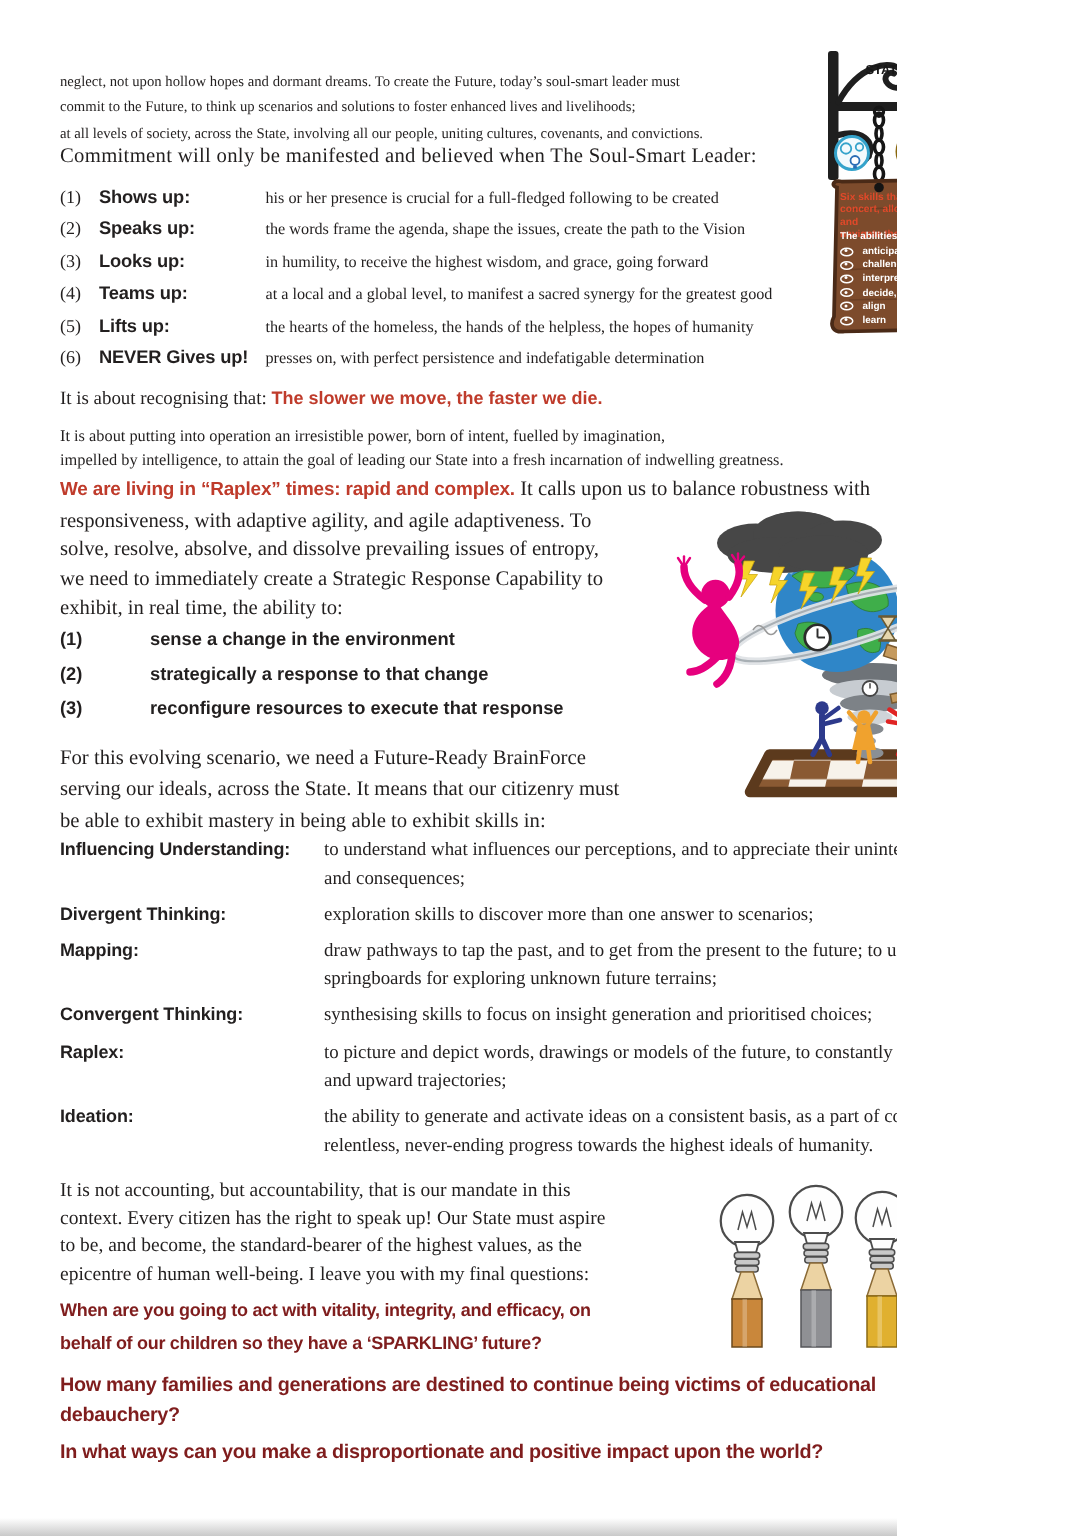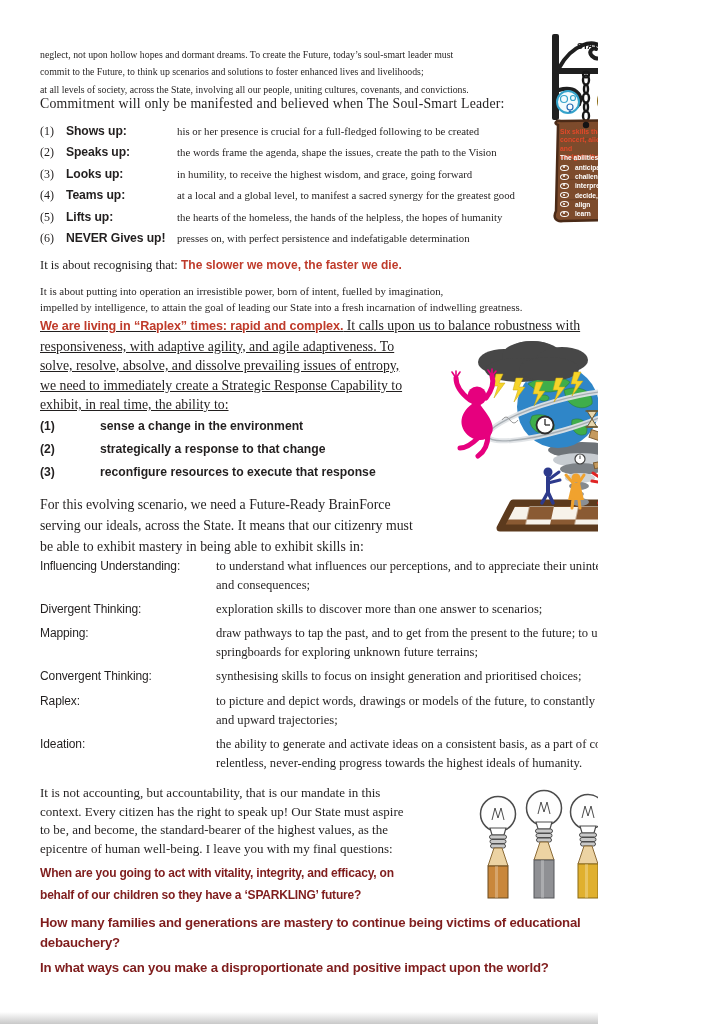--- a/index.html
+++ b/index.html
@@ -26,21 +26,21 @@
   .raplex .red-bold{font-size:12.6px;letter-spacing:-.1px;}
 
   .abilities{left:40px;top:419px;}
   .ability-row{display:flex;height:23px;font-family:"Liberation Sans",sans-serif;font-weight:700;font-size:12.2px;}
   .a-num{width:60px;flex:none;}
 
   .brainforce{left:40px;top:495px;font-size:13.8px;line-height:20.8px;white-space:pre-line;}
 
   .skills{left:40px;top:557px;width:656px;}
   .skill-row{display:flex;margin-bottom:5.5px;}
-  .s-term{width:176px;flex:none;font-family:"Liberation Sans",sans-serif;font-weight:400;font-size:12px;line-height:18.8px;letter-spacing:-.1px;}
+  .s-term{width:176px;flex:none;font-family:"Liberation Sans",sans-serif;font-weight:700;font-size:12px;line-height:18.8px;letter-spacing:-.1px;}
   .s-def{font-size:12.6px;line-height:18.8px;}
 
   .accountability{left:40px;top:784px;font-size:13px;line-height:18.6px;white-space:pre-line;}
 
   .q{font-family:"Liberation Sans",sans-serif;font-weight:700;white-space:pre-line;color:#7f1d1d;}
   .q1{left:40px;top:863px;font-size:12px;line-height:21.5px;letter-spacing:-.2px;}
   .q2{left:40px;top:913px;font-size:13.2px;line-height:20px;letter-spacing:-.2px;}
   .q3{left:40px;top:960px;font-size:13.2px;letter-spacing:-.2px;}
 
   
@@ -106,21 +106,21 @@
       <span class="l-label">NEVER Gives up!</span>
       <span class="l-desc">presses on, with perfect persistence and indefatigable determination</span>
     </div>
   </div>
 
   <p class="abs recognising" style="margin:0;"><span>It is about recognising that: </span><span class="red-bold">The slower we move, the faster we die.</span></p>
 
   <p class="abs operation" style="margin:0;">It is about putting into operation an irresistible power, born of intent, fuelled by imagination,
 impelled by intelligence, to attain the goal of leading our State into a fresh incarnation of indwelling greatness.</p>
 
-  <p class="abs raplex" style="margin:0;text-decoration:underline;"><span class="red-bold">We are living in “Raplex” times: rapid and complex.</span><span> It calls upon us to balance robustness with
+  <p class="abs raplex" style="margin:0;"><span class="red-bold">We are living in “Raplex” times: rapid and complex.</span><span> It calls upon us to balance robustness with
 responsiveness, with adaptive agility, and agile adaptiveness. To
 solve, resolve, absolve, and dissolve prevailing issues of entropy,
 we need to immediately create a Strategic Response Capability to
 exhibit, in real time, the ability to:</span></p>
 
   <div class="abs abilities">
     <div class="ability-row">
       <span class="a-num">(1)</span>
       <span>sense a change in the environment</span>
     </div>
@@ -165,21 +165,21 @@
     </div>
   </div>
 
   <p class="abs accountability" style="margin:0;">It is not accounting, but accountability, that is our mandate in this
 context. Every citizen has the right to speak up! Our State must aspire
 to be, and become, the standard-bearer of the highest values, as the
 epicentre of human well-being.  I leave you with my final questions:</p>
 
   <p class="abs q q1" style="margin:0;">When are you going to act with vitality, integrity, and efficacy, on
 behalf of our children so they have a ‘SPARKLING’ future?</p>
-  <p class="abs q q2" style="margin:0;">How many families and generations are mastery to continue being victims of educational
+  <p class="abs q q2" style="margin:0;">How many families and generations are destined to continue being victims of educational
 debauchery?</p>
   <p class="abs q q3" style="margin:0;">In what ways can you make a disproportionate and positive impact upon the world?</p>
 
   <div class="abs sign">
     <svg width="178" height="212" viewBox="0 0 178 212">
 
       <g>
         <rect x="6" y="6" width="7" height="86" rx="2" fill="#1f1f1f"></rect>
         <rect x="6" y="40" width="160" height="6" rx="2" fill="#1f1f1f"></rect>
         <path d="M13,40 C26,16 48,10 56,20 C61,28 52,34 46,28 C42,24 46,19 50,21" fill="none" stroke="#1f1f1f" stroke-width="4" stroke-linecap="round"></path>

